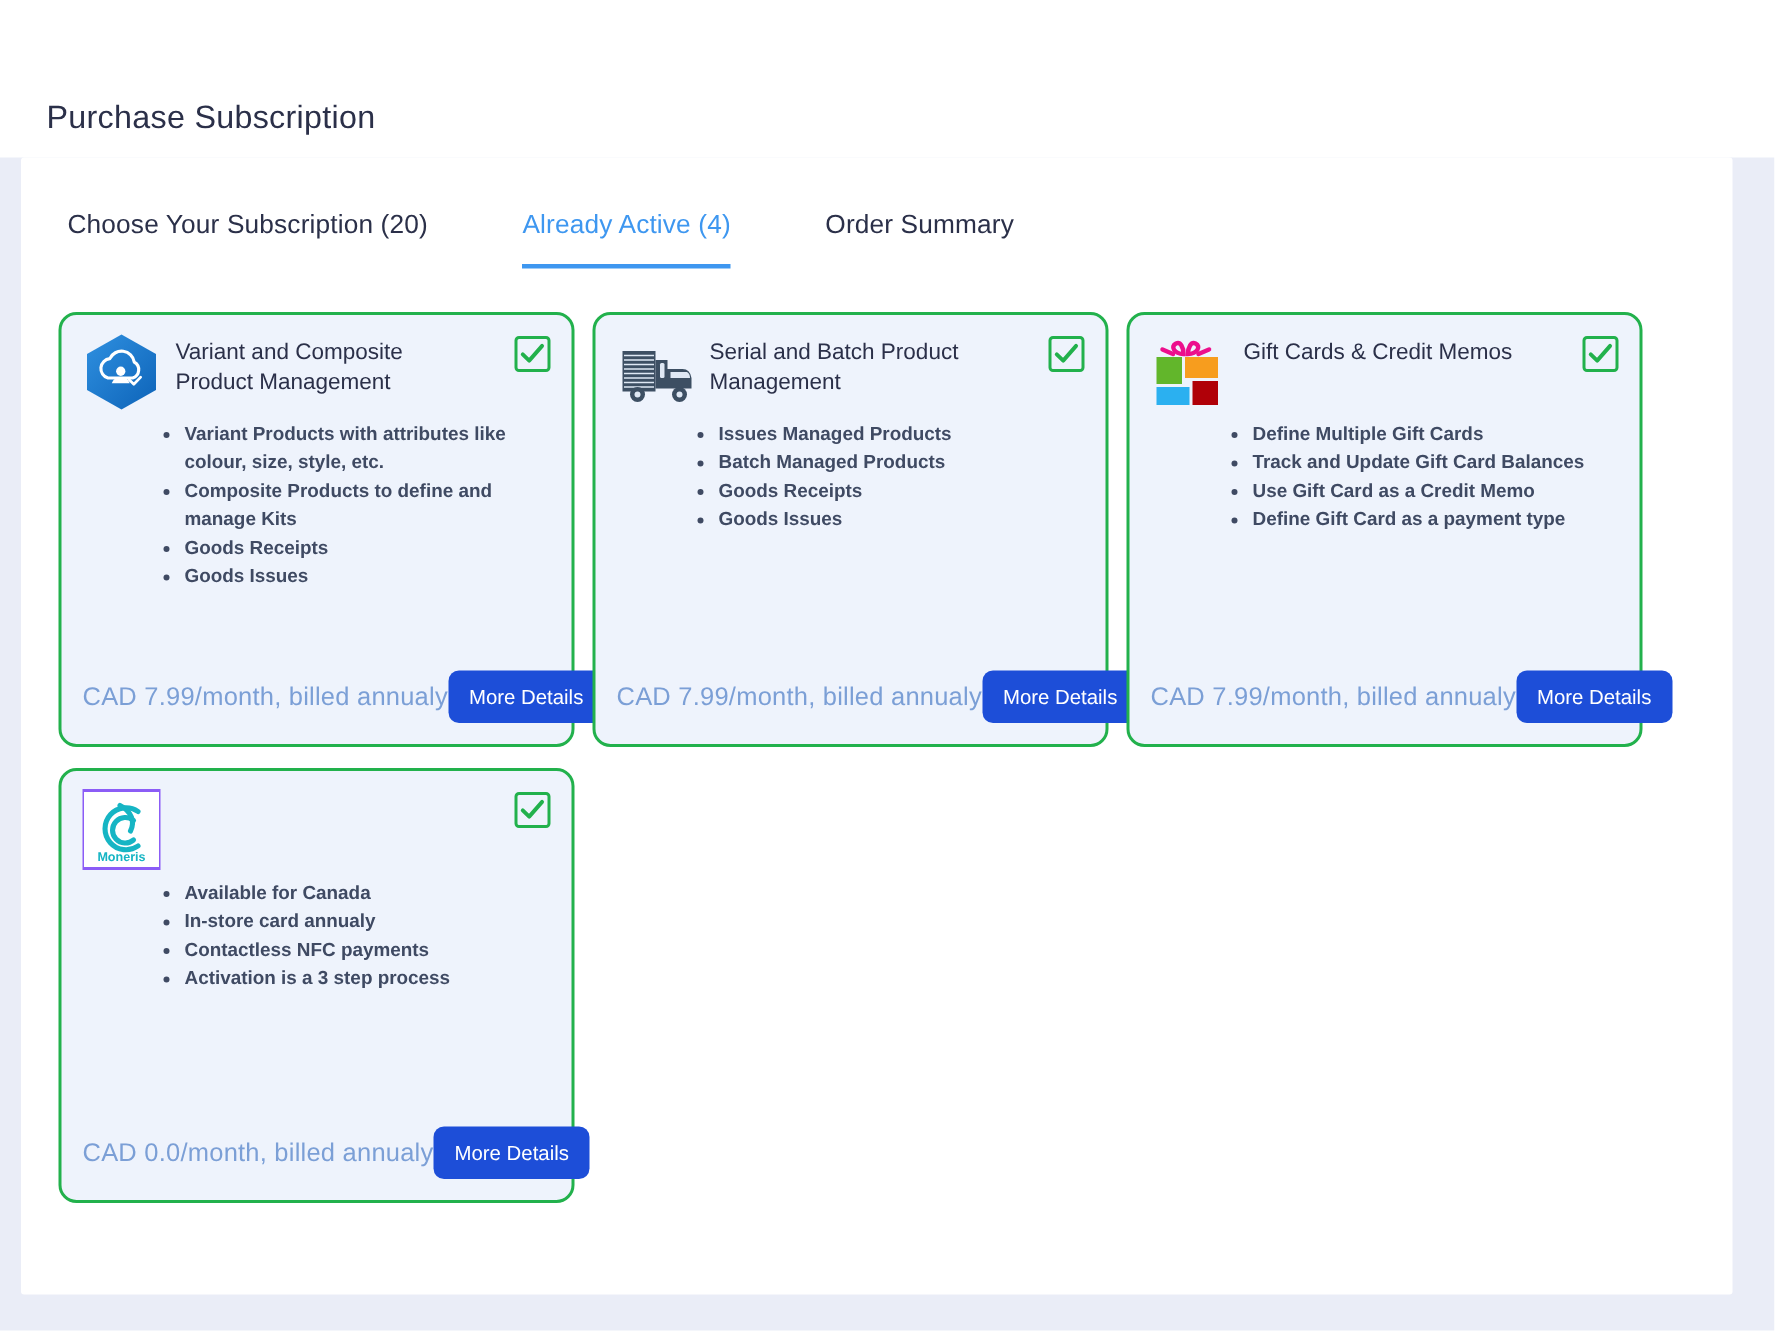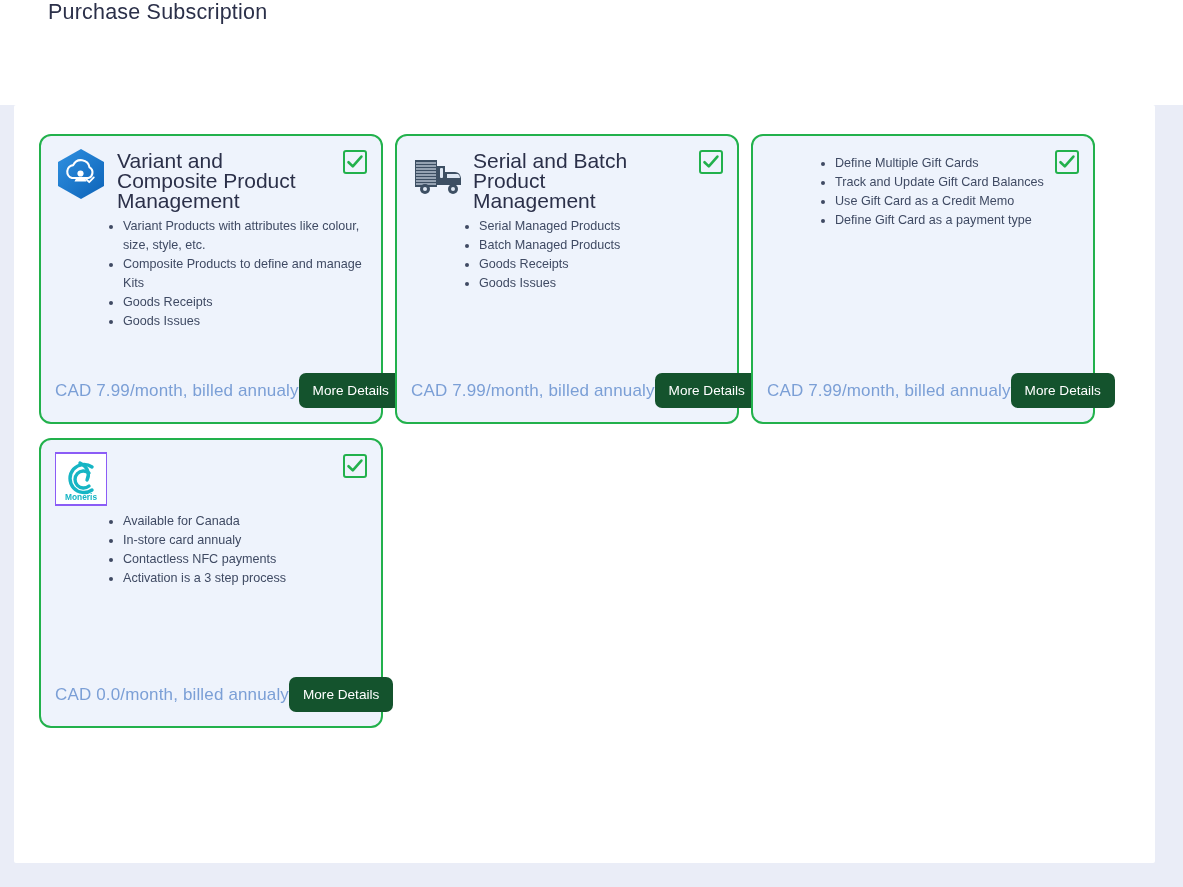--- a/index.html
+++ b/index.html
@@ -15,22 +15,22 @@
     background: #ffffff;
     color: #2b3049;
     -webkit-font-smoothing: antialiased;
   }
 
   
   .app-header {
     height: 91px;
     background: #ffffff;
     display: flex;
-    align-items: flex-start;
-    padding-left: 48px;
+    align-items: flex-end;
+    padding-left: 31px;
   }
   .app-title {
     font-size: 21.5px;
     font-weight: 400;
     color: #2b3049;
     letter-spacing: 0.2px;
   }
 
   
   .page-body {
@@ -99,21 +99,21 @@
   }
 
   .card-icon {
     width: 52px;
     height: 52px;
     flex: 0 0 52px;
     position: relative;
   }
 
   .card-heading {
-    font-size: 21px;
+    font-size: 15px;
     line-height: 20px;
     color: #2b3049;
     font-weight: 400;
     padding-top: 3px;
     padding-right: 40px;
     max-width: 232px;
   }
 
   .checkbox {
     position: absolute;
@@ -134,38 +134,39 @@
   .feature-list {
     margin: 6px 0 0 46px;
     padding-left: 22px;
     list-style: disc;
   }
   .feature-list li {
     font-size: 12.6px;
     line-height: 19px;
     color: #3f4a63;
     margin-bottom: 0;
+    font-weight: bold;
   }
   .feature-list li::marker { color: #3f4a63; font-size: 12px; }
 
   .card-footer {
     margin-top: auto;
     display: flex;
     align-items: center;
     justify-content: space-between;
     padding: 0 0 14px 0;
   }
   .price {
     font-size: 17px;
     color: #7b9fd6;
     letter-spacing: 0.15px;
     white-space: nowrap;
   }
   .more-details {
-    background: #14532d;
+    background: #1d4ed8;
     color: #ffffff;
     border: none;
     border-radius: 7px;
     font-size: 13.6px;
     font-family: "Liberation Sans", sans-serif;
     padding: 10px 14px;
     cursor: pointer;
     white-space: nowrap;
     font-weight: 400;
   }
@@ -183,20 +184,25 @@
 </head>
 <body>
 
 <div class="app-header">
   <div class="app-title">Purchase Subscription</div>
 </div>
 
 <div class="page-body">
   <div class="content-panel">
 
+    <div class="tabs">
+      <div class="tab">Choose Your Subscription (20)</div>
+      <div class="tab active">Already Active (4)</div>
+      <div class="tab">Order Summary</div>
+    </div>
 
     <div class="card-grid">
 
       <div class="sub-card">
         <div class="checkbox">
           <svg width="18" height="18" viewBox="0 0 18 18">
             <path d="M2.5 9.2 L6.8 13.4 L15.4 3.6" fill="none" stroke="#22b14c" stroke-width="2.6" stroke-linecap="round" stroke-linejoin="round"></path>
           </svg>
         </div>
         <div class="card-top">
@@ -258,36 +264,53 @@
               </g>
               <circle cx="14" cy="37" r="5" fill="#3d4f63"></circle>
               <circle cx="14" cy="37" r="2" fill="#dfe8f4"></circle>
               <circle cx="42" cy="37" r="5" fill="#3d4f63"></circle>
               <circle cx="42" cy="37" r="2" fill="#dfe8f4"></circle>
             </svg>
           </div>
           <div class="card-heading">Serial and Batch Product Management</div>
         </div>
         <ul class="feature-list">
-          <li>Serial Managed Products</li>
+          <li>Issues Managed Products</li>
           <li>Batch Managed Products</li>
           <li>Goods Receipts</li>
           <li>Goods Issues</li>
         </ul>
         <div class="card-footer">
           <span class="price">CAD 7.99/month, billed annualy</span>
           <button class="more-details">More Details</button>
         </div>
       </div>
 
       <div class="sub-card">
         <div class="checkbox">
           <svg width="18" height="18" viewBox="0 0 18 18">
             <path d="M2.5 9.2 L6.8 13.4 L15.4 3.6" fill="none" stroke="#22b14c" stroke-width="2.6" stroke-linecap="round" stroke-linejoin="round"></path>
           </svg>
+        </div>
+        <div class="card-top">
+          <div class="card-icon">
+            <svg class="gift-icon" viewBox="0 0 48 48">
+              <g fill="none" stroke="#ec0f8c" stroke-width="3" stroke-linecap="round">
+                <path d="M22 12 C16 12 13 7 17 5 C20 3.6 22 7.5 22 12 Z"></path>
+                <path d="M25 12 C31 12 34 7 30 5 C27 3.6 25 7.5 25 12 Z"></path>
+                <path d="M8 9 L15 12"></path>
+                <path d="M39 9 L32 12"></path>
+              </g>
+              <rect x="4" y="14" width="17" height="18" fill="#62b62b"></rect>
+              <rect x="23" y="14" width="22" height="14" fill="#f79d1e"></rect>
+              <rect x="4" y="34" width="22" height="12" fill="#2bb0f0"></rect>
+              <rect x="28" y="30" width="17" height="16" fill="#b00008"></rect>
+            </svg>
+          </div>
+          <div class="card-heading">Gift Cards &amp; Credit Memos</div>
         </div>
         <ul class="feature-list">
           <li>Define Multiple Gift Cards</li>
           <li>Track and Update Gift Card Balances</li>
           <li>Use Gift Card as a Credit Memo</li>
           <li>Define Gift Card as a payment type</li>
         </ul>
         <div class="card-footer">
           <span class="price">CAD 7.99/month, billed annualy</span>
           <button class="more-details">More Details</button>

